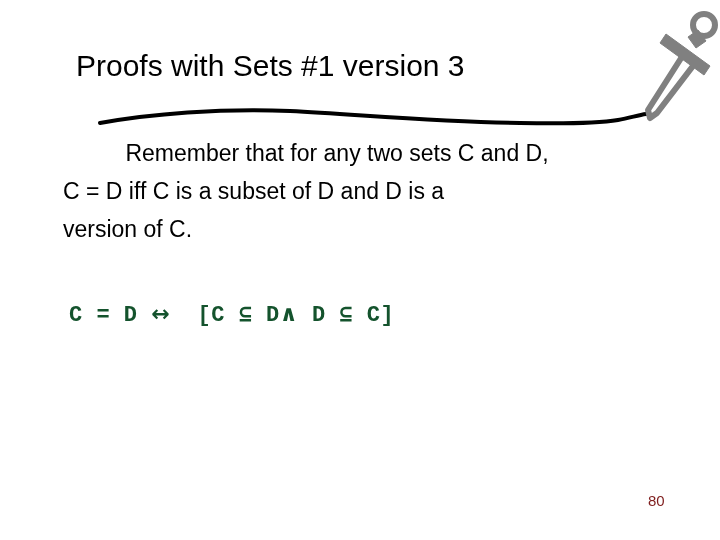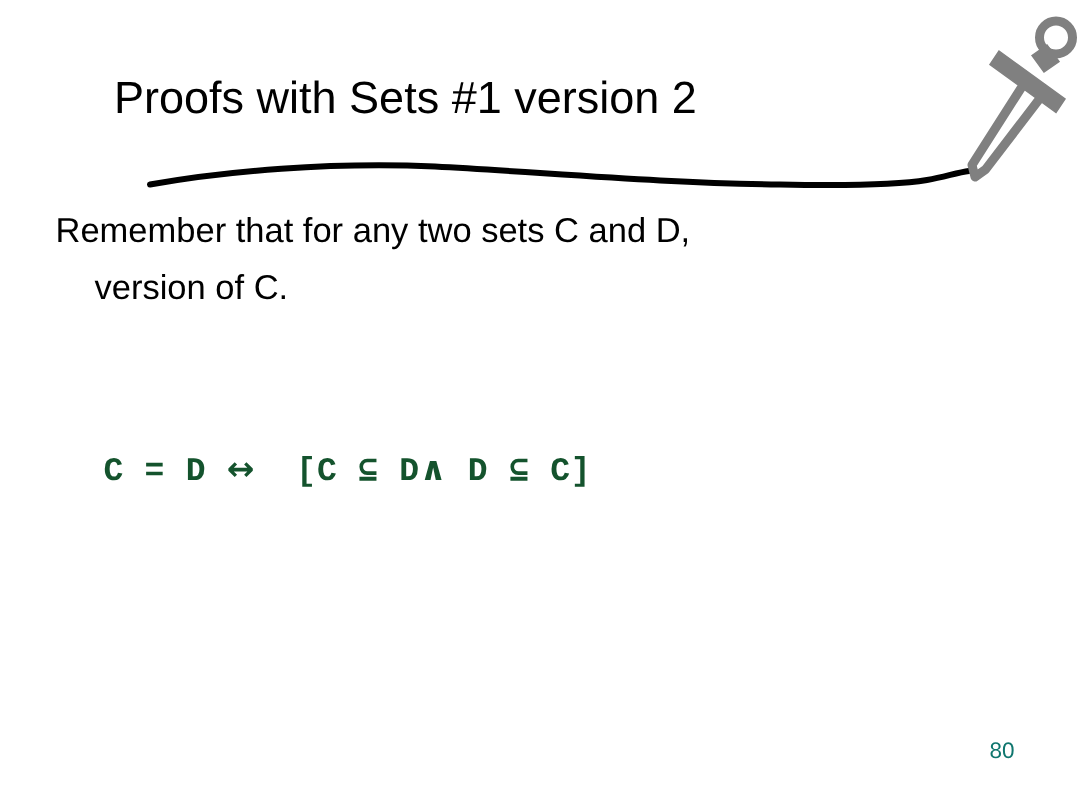--- a/index.html
+++ b/index.html
@@ -61,20 +61,21 @@
     color: #000000;
     text-indent: 0px;
   }
   #body-text .wrap-indent {
     display: block;
     padding-left: 26px;
   }
   #body-text .first-line {
     display: block;
     padding-left: 0px;
+    text-align: center;
   }
   
   #formula {
     position: absolute;
     left: 69px;
     top: 300px;
     font-family: "Liberation Mono", "DejaVu Sans Mono", monospace;
     font-weight: bold;
     font-size: 22px;
     line-height: 28px;
@@ -85,52 +86,53 @@
   #formula .sym {
     font-family: "DejaVu Sans", sans-serif;
     font-weight: bold;
   }
   
   #page-number {
     position: absolute;
     left: 648px;
     top: 492px;
     width: 40px;
-    text-align: center;
+    text-align: left;
     font-family: "Liberation Sans", sans-serif;
     font-size: 15px;
-    color: #0f766e;
+    color: #7f1d1d;
   }
 </style>
 </head>
 <body>
 
 <div id="slide">
 
-  <div id="slide-title">Proofs with Sets #1 version 2</div>
+  <div id="slide-title">Proofs with Sets #1 version 3</div>
 
   <svg id="title-underline" viewBox="0 0 580 42" xmlns="http://www.w3.org/2000/svg">
     <path d="M 10 27 C 60 18, 130 12, 200 15 C 275 19, 350 26, 430 27 C 480 28, 510 27, 528 24 C 540 22, 548 19, 556 18" fill="none" stroke="#000000" stroke-width="4" stroke-linecap="round" stroke-linejoin="round"></path>
   </svg>
 
   <svg id="sword-graphic" viewBox="0 0 82 126" xmlns="http://www.w3.org/2000/svg">
     <g fill="#808080" stroke="#808080" stroke-width="1">
 
       <path d="M 47 52 L 58 62 L 19 113 L 12 118 L 10 110 Z" fill="#ffffff" stroke="#808080" stroke-width="6" stroke-linejoin="round"></path>
 
       <path d="M 28 34 L 72 66 L 66 75 L 22 43 Z" fill="#808080"></path>
 
       <path d="M 50 37 L 60 30 L 68 41 L 58 48 Z" fill="#808080"></path>
 
       <circle cx="66" cy="25" r="11" fill="none" stroke="#808080" stroke-width="6"></circle>
     </g>
   </svg>
 
   <div id="body-text">
     <span class="first-line">Remember that for any two sets C and D,</span>
+    <span class="wrap-indent">C = D iff C is a subset of D and D is a</span>
     <span class="wrap-indent">version of C.</span>
   </div>
 
   <div id="formula"><span>C = D</span><span> </span><span class="sym">↔</span><span>  </span><span>[</span><span>C ⊆ D</span><span class="sym">∧</span><span> </span><span>D ⊆ C</span><span>]</span></div>
 
   <div id="page-number">80</div>
 
 </div>
 
 </body></html>

